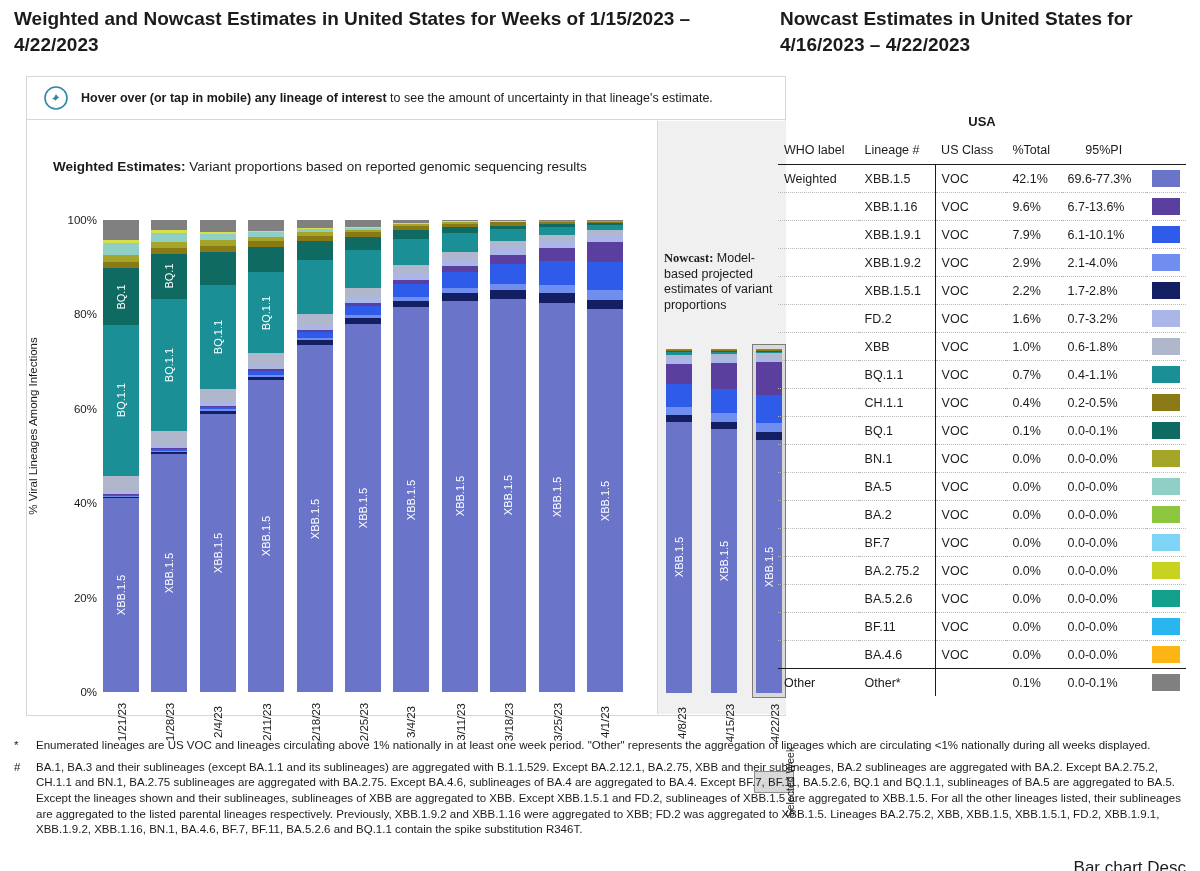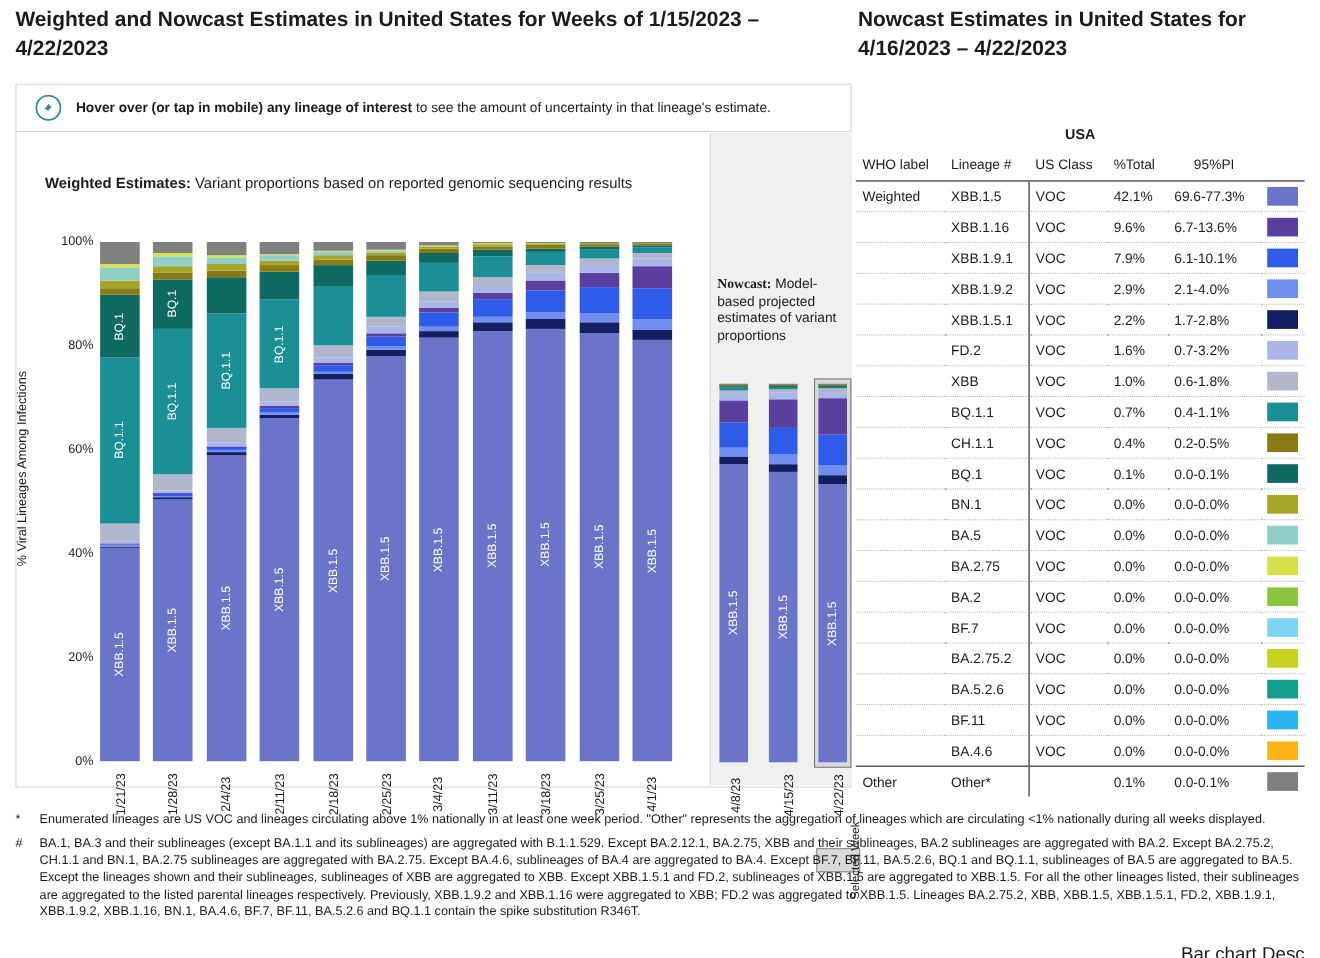--- a/index.html
+++ b/index.html
@@ -13,21 +13,21 @@
   }
   .page { position: relative; width: 1200px; height: 871px; }
 
   
   .top-titles { display: flex; padding: 6px 14px 0 14px; }
   .title-left { width: 760px; font-size: 19px; font-weight: bold; line-height: 1.35; }
   .title-right { width: 410px; font-size: 19px; font-weight: bold; line-height: 1.35; padding-left: 6px;}
 
   
   .left-panel {
-    position: absolute; left: 14px; top: 76px; width: 760px; height: 676px;
+    position: absolute; left: 26px; top: 76px; width: 760px; height: 676px;
   }
   .hover-note {
     border: 1px solid #d6d7d9; background: #fff;
     height: 44px; display: flex; align-items: center; padding: 0 10px;
     font-size: 12.5px;
   }
   .hover-icon {
     width: 26px; height: 26px; margin-right: 12px; margin-left: 6px;
     display: flex; align-items: center; justify-content: center;
     color: #2a8a9e;
@@ -620,28 +620,20 @@
           <tr>
             <td class=""></td>
             <td class="sep">BA.5</td>
             <td class="">VOC</td>
             <td class="">0.0%</td>
             <td class="">0.0-0.0%</td>
             <td class="sw"><span class="swatch" style="background: rgb(143, 207, 197);"></span></td>
           </tr>
           <tr>
             <td class=""></td>
-            <td class="sep">BA.2.75</td>
-            <td class="">VOC</td>
-            <td class="">0.0%</td>
-            <td class="">0.0-0.0%</td>
-            <td class="sw"><span class="swatch" style="background: rgb(215, 224, 74);"></span></td>
-          </tr>
-          <tr>
-            <td class=""></td>
             <td class="sep">BA.2</td>
             <td class="">VOC</td>
             <td class="">0.0%</td>
             <td class="">0.0-0.0%</td>
             <td class="sw"><span class="swatch" style="background: rgb(140, 198, 63);"></span></td>
           </tr>
           <tr>
             <td class=""></td>
             <td class="sep">BF.7</td>
             <td class="">VOC</td>

